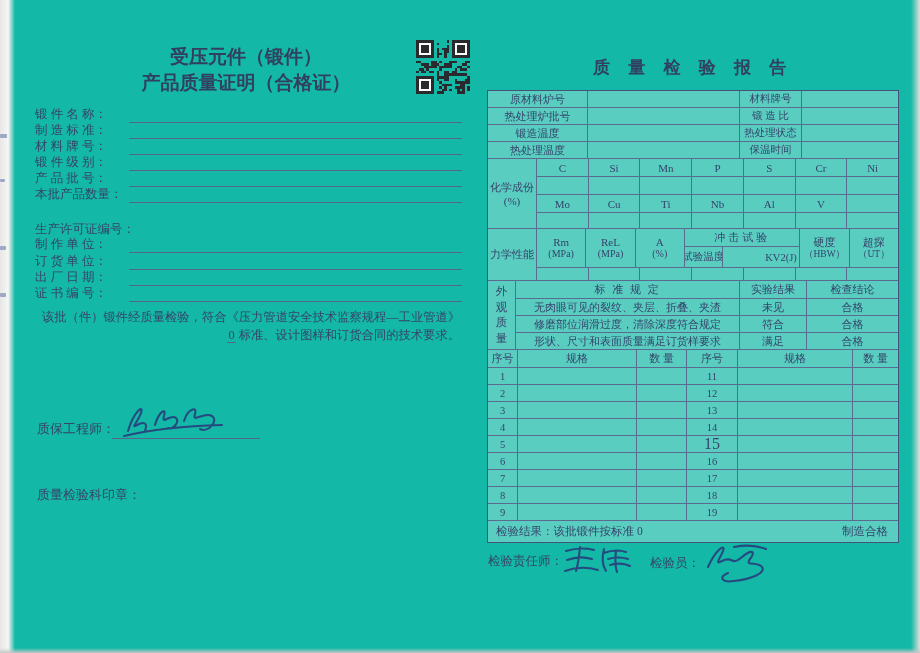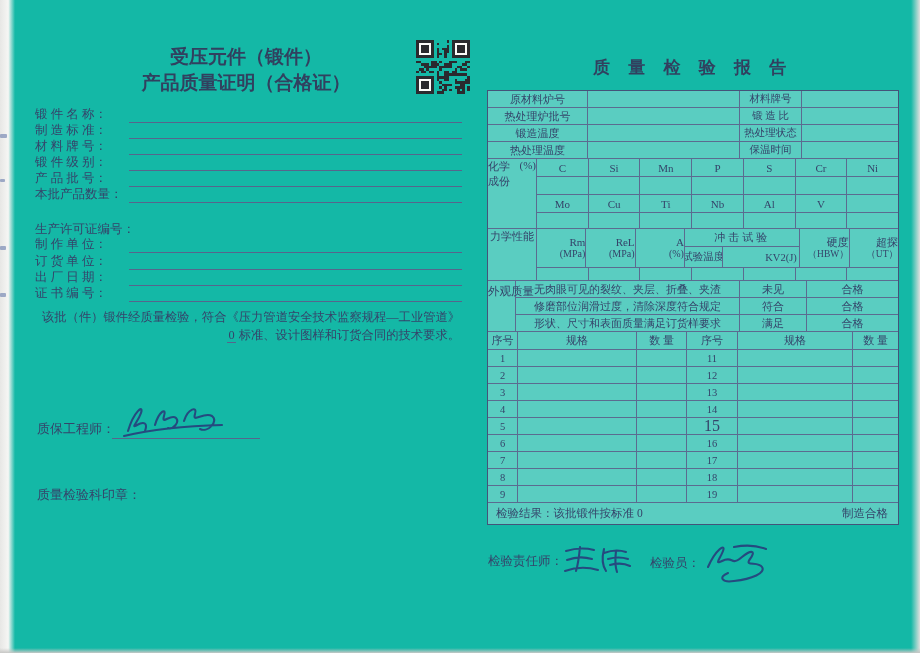--- a/index.html
+++ b/index.html
@@ -25,25 +25,25 @@
   .label13{font-size:13px;}
   
   .rtitle{left:487px;top:56px;width:412px;text-align:center;font-size:17px;font-weight:700;letter-spacing:7px;color:#31405f;white-space:nowrap;}
   .rtable{left:487px;top:90px;width:412px;border:1.5px solid #445379;box-sizing:border-box;background:rgba(255,255,255,.3);}
   .tr{display:flex;border-bottom:1px solid #5b6b90;}
   .tr:last-child{border-bottom:none;}
   .td{border-right:1px solid #5b6b90;box-sizing:border-box;display:flex;align-items:center;justify-content:center;
       font-size:11px;overflow:hidden;white-space:nowrap;}
   .td:last-child{border-right:none;}
   .sect{display:flex;border-bottom:1px solid #5b6b90;}
-  .sect-label{border-right:1px solid #5b6b90;box-sizing:border-box;display:flex;
-      align-items:flex-start;justify-content:center;font-size:11px;}
+  .sect-label{border-right:1px solid #5b6b90;box-sizing:border-box;display:flex;flex-direction:column;
+      align-items:center;justify-content:center;font-size:11px;}
   .sect-body{flex:1;display:flex;flex-direction:column;}
   .sect-body .tr:last-child{border-bottom:none;}
-  .two-line{display:flex;flex-direction:column;align-items:flex-end;justify-content:center;line-height:12px;}
+  .two-line{display:flex;flex-direction:column;align-items:center;justify-content:center;line-height:12px;}
   .impact-wrap{flex:2;display:flex;flex-direction:column;border-right:1px solid #5b6b90;box-sizing:border-box;}
   .impact-top{height:17px;border-bottom:1px solid #5b6b90;display:flex;align-items:center;justify-content:center;
       font-size:11px;letter-spacing:3px;}
   .impact-bot{flex:1;display:flex;gap:40px;}
   .impact-bot .td{flex:1;font-size:10.5px;}
   .vlabel{justify-content:space-between;padding:3px 0;font-size:11.5px;}
   .result-row{display:flex;justify-content:space-between;align-items:center;padding:0 10px 0 8px;font-size:11.5px;height:21px;}
   .sig{stroke:#27407c;stroke-width:2.1;fill:none;stroke-linecap:round;stroke-linejoin:round;opacity:.92;}
   .footerlbl{font-size:12.5px;}
 </style>
@@ -388,20 +388,25 @@
     </div>
 
     <div class="sect">
       <div class="sect-label vlabel" style="width:28px">
         <span>外</span>
         <span>观</span>
         <span>质</span>
         <span>量</span>
       </div>
       <div class="sect-body">
+        <div class="tr" style="height:17px">
+          <div class="td" style="width:224px;letter-spacing:2px">标 准 规 定</div>
+          <div class="td" style="width:67px">实验结果</div>
+          <div class="td" style="flex:1">检查结论</div>
+        </div>
         <div class="tr" style="height:16px">
           <div class="td" style="width:224px">无肉眼可见的裂纹、夹层、折叠、夹渣</div>
           <div class="td" style="width:67px">未见</div>
           <div class="td" style="flex:1">合格</div>
         </div>
         <div class="tr" style="height:16px">
           <div class="td" style="width:224px">修磨部位润滑过度，清除深度符合规定</div>
           <div class="td" style="width:67px">符合</div>
           <div class="td" style="flex:1">合格</div>
         </div>

